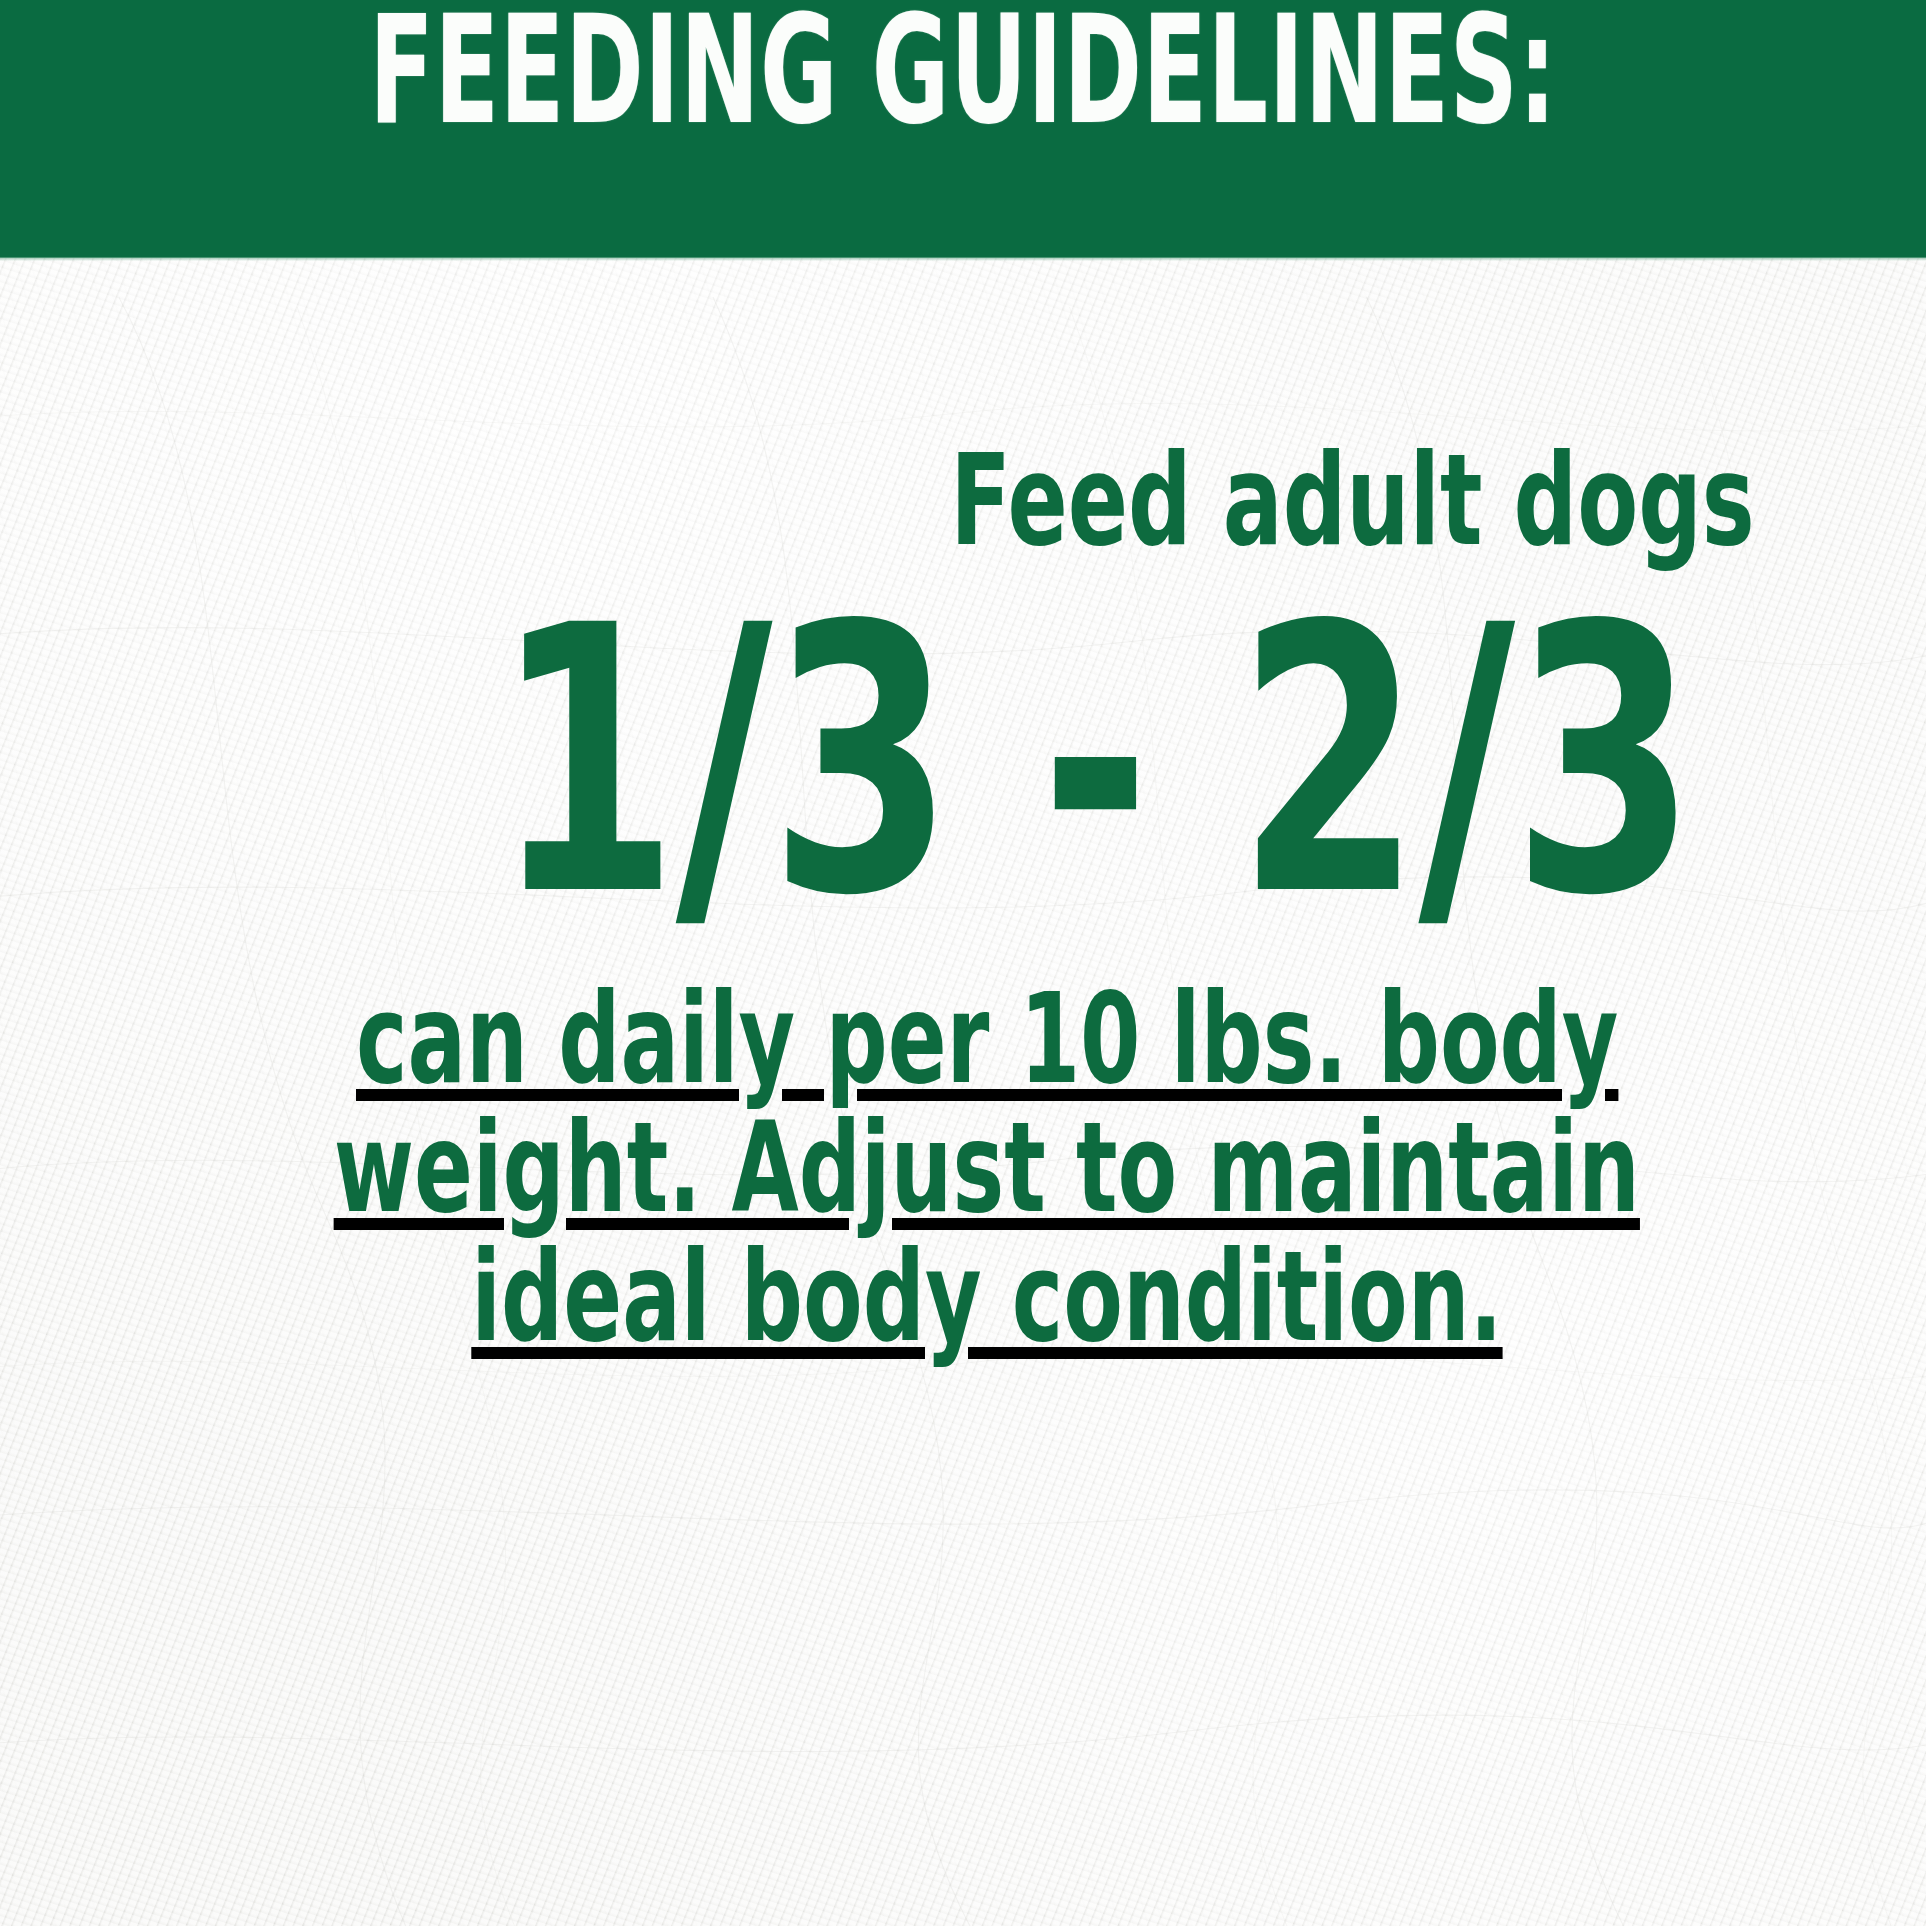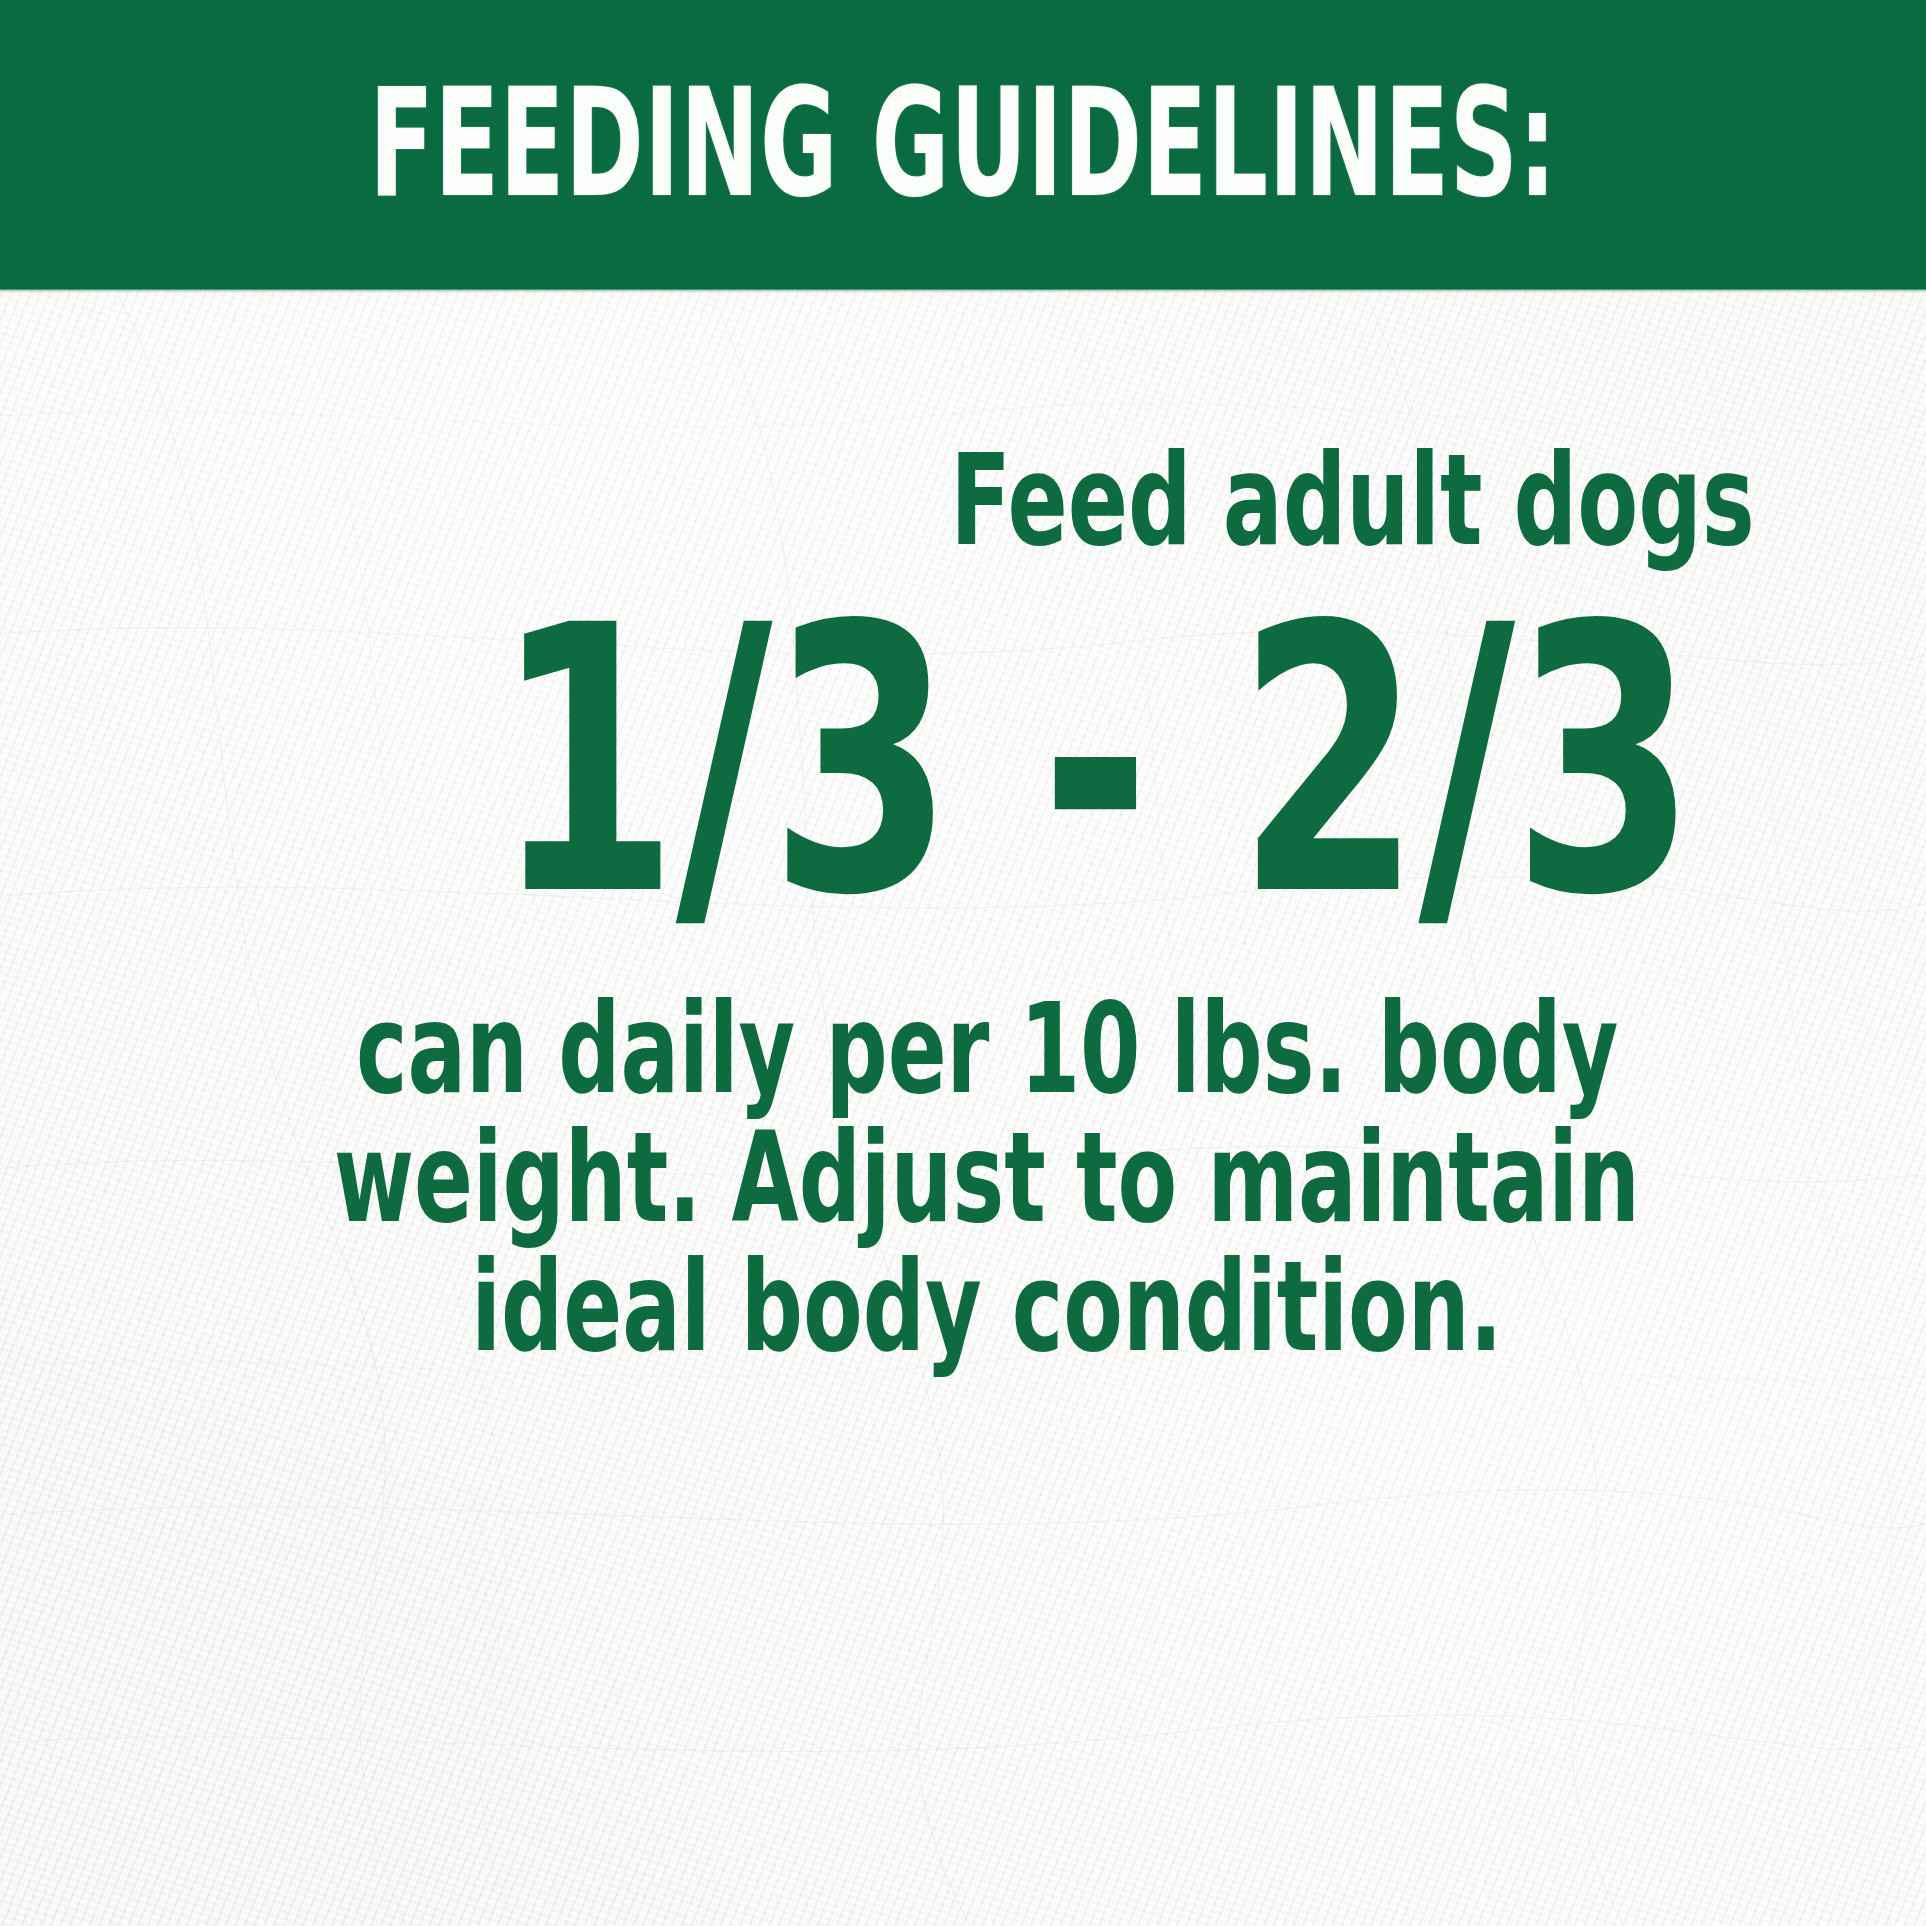--- a/index.html
+++ b/index.html
@@ -59,25 +59,25 @@
     z-index: 1;
     pointer-events: none;
   }
 
   
   .header-band {
     position: absolute;
     top: 0;
     left: 0;
     width: 1927px;
-    height: 290px;
+    height: 258px;
     background: #0a6b41;
     z-index: 3;
     display: flex;
-    align-items: center;
+    align-items: flex-start;
     justify-content: center;
   }
   .header-band::after {
     content: "";
     position: absolute;
     left: 0;
     right: 0;
     bottom: -3px;
     height: 4px;
     background: linear-gradient(#6aa98c, rgba(240,240,237,0));
@@ -129,24 +129,25 @@
 
   .fraction-line {
     font-size: 368px;
     transform: scaleX(0.72);
     transform-origin: center center;
     margin-top: 14px;
     letter-spacing: -4px;
   }
 
   .detail-block {
-    margin-top: 38px;
+    margin-top: 28px;
     display: flex;
     flex-direction: column;
     align-items: center;
+    text-decoration: underline;
   }
 
   .detail-line {
     font-size: 125px;
     transform: scaleX(0.695);
     transform-origin: center center;
     height: 129px;
     display: flex;
     align-items: center;
     justify-content: center;

